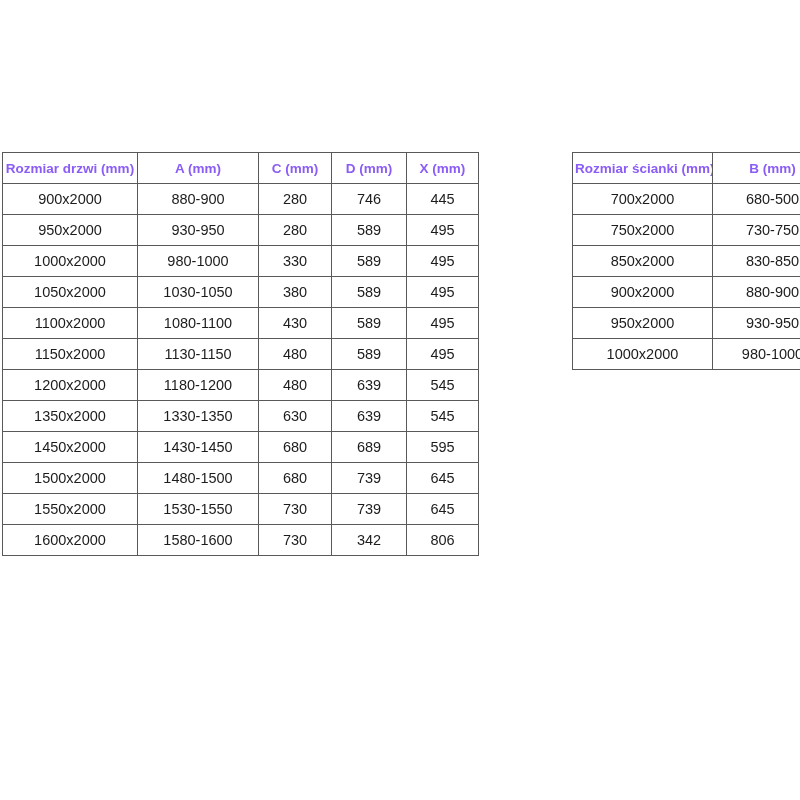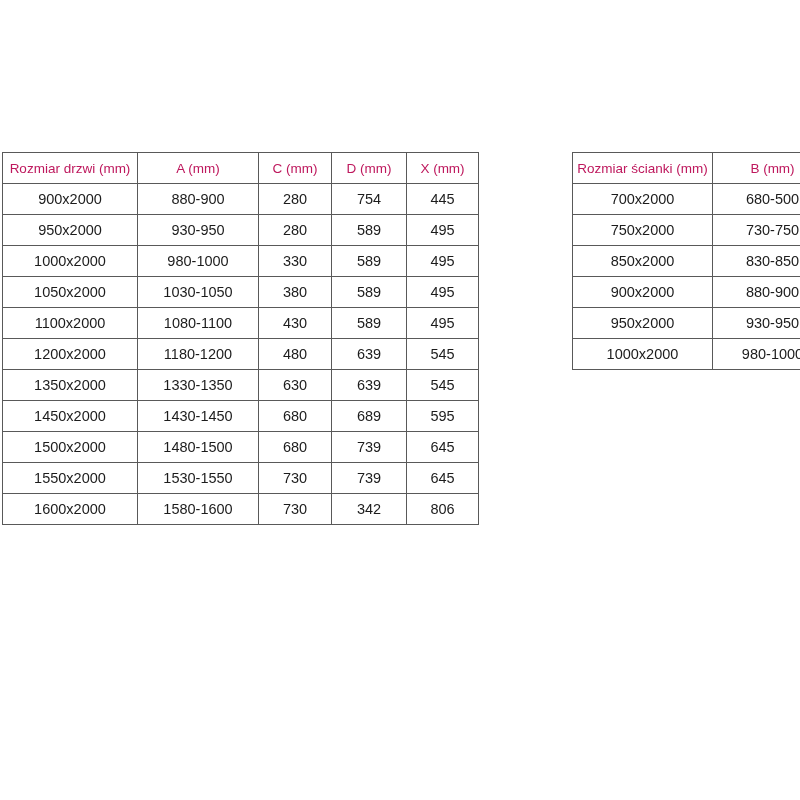--- a/index.html
+++ b/index.html
@@ -29,22 +29,22 @@
     border: 1px solid #595959;
     text-align: center;
     vertical-align: middle;
     height: 30px;
     padding: 0 2px;
     overflow: hidden;
     white-space: nowrap;
   }
   table.spec th {
     font-size: 13.5px;
-    font-weight: normal;
-    color: #be185d;
+    font-weight: bold;
+    color: #8b5cf6;
   }
   table.spec td {
     font-size: 14.5px;
     font-weight: normal;
     color: #1c1c1c;
   }
   #door-table {
     left: 2px;
     top: 152px;
     width: 476px;
@@ -76,21 +76,21 @@
           <th>C (mm)</th>
           <th>D (mm)</th>
           <th>X (mm)</th>
         </tr>
       </thead>
       <tbody>
         <tr>
           <td>900x2000</td>
           <td>880-900</td>
           <td>280</td>
-          <td>754</td>
+          <td>746</td>
           <td>445</td>
         </tr>
         <tr>
           <td>950x2000</td>
           <td>930-950</td>
           <td>280</td>
           <td>589</td>
           <td>495</td>
         </tr>
         <tr>
@@ -104,20 +104,27 @@
           <td>1050x2000</td>
           <td>1030-1050</td>
           <td>380</td>
           <td>589</td>
           <td>495</td>
         </tr>
         <tr>
           <td>1100x2000</td>
           <td>1080-1100</td>
           <td>430</td>
+          <td>589</td>
+          <td>495</td>
+        </tr>
+        <tr>
+          <td>1150x2000</td>
+          <td>1130-1150</td>
+          <td>480</td>
           <td>589</td>
           <td>495</td>
         </tr>
         <tr>
           <td>1200x2000</td>
           <td>1180-1200</td>
           <td>480</td>
           <td>639</td>
           <td>545</td>
         </tr>

